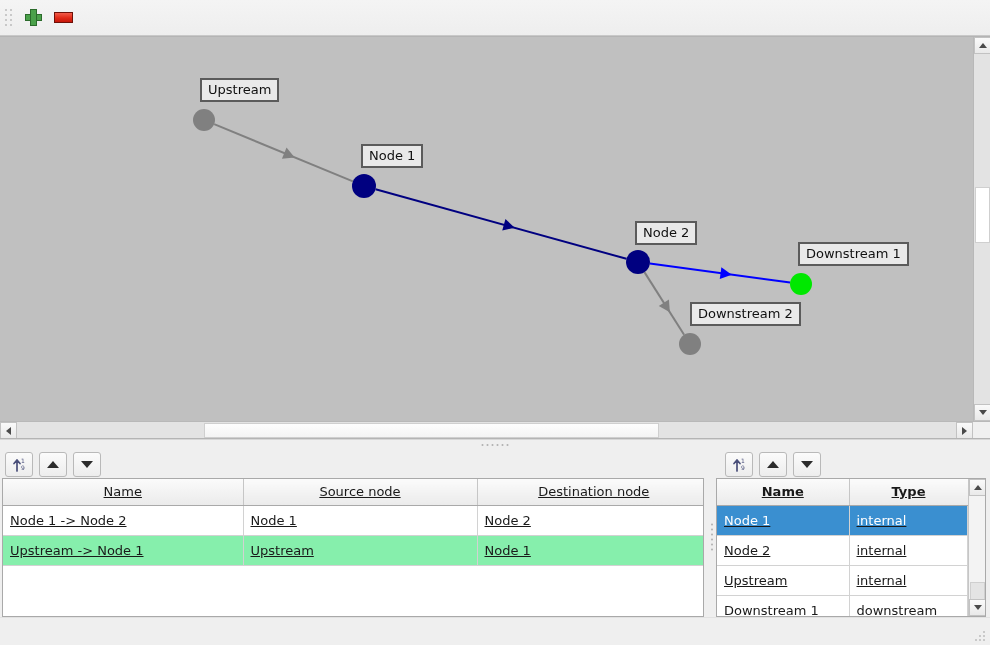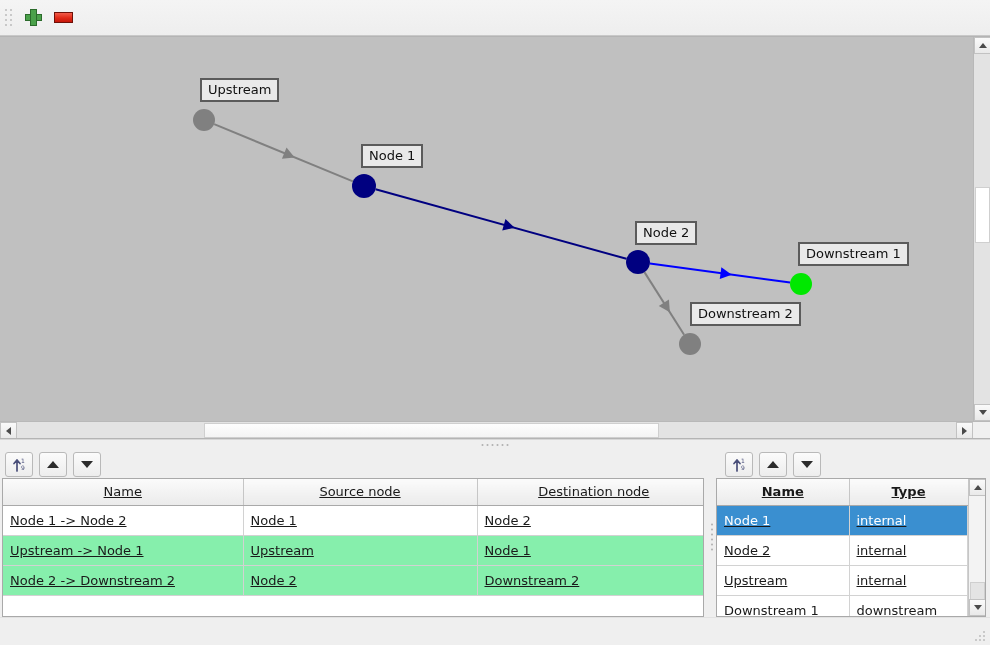--- a/index.html
+++ b/index.html
@@ -371,25 +371,20 @@
               <tr class="plain">
                 <td>Node 1 -&gt; Node 2</td>
                 <td>Node 1</td>
                 <td>Node 2</td>
               </tr>
               <tr class="alt">
                 <td>Upstream -&gt; Node 1</td>
                 <td>Upstream</td>
                 <td>Node 1</td>
               </tr>
-              <tr class="alt">
-                <td>Node 2 -&gt; Downstream 2</td>
-                <td>Node 2</td>
-                <td>Downstream 2</td>
-              </tr>
             </tbody>
         </table>
       </div>
     </div>
 
     <div class="vsplitter">
       <div class="dots">
         <i></i>
           <i></i>
           <i></i>

